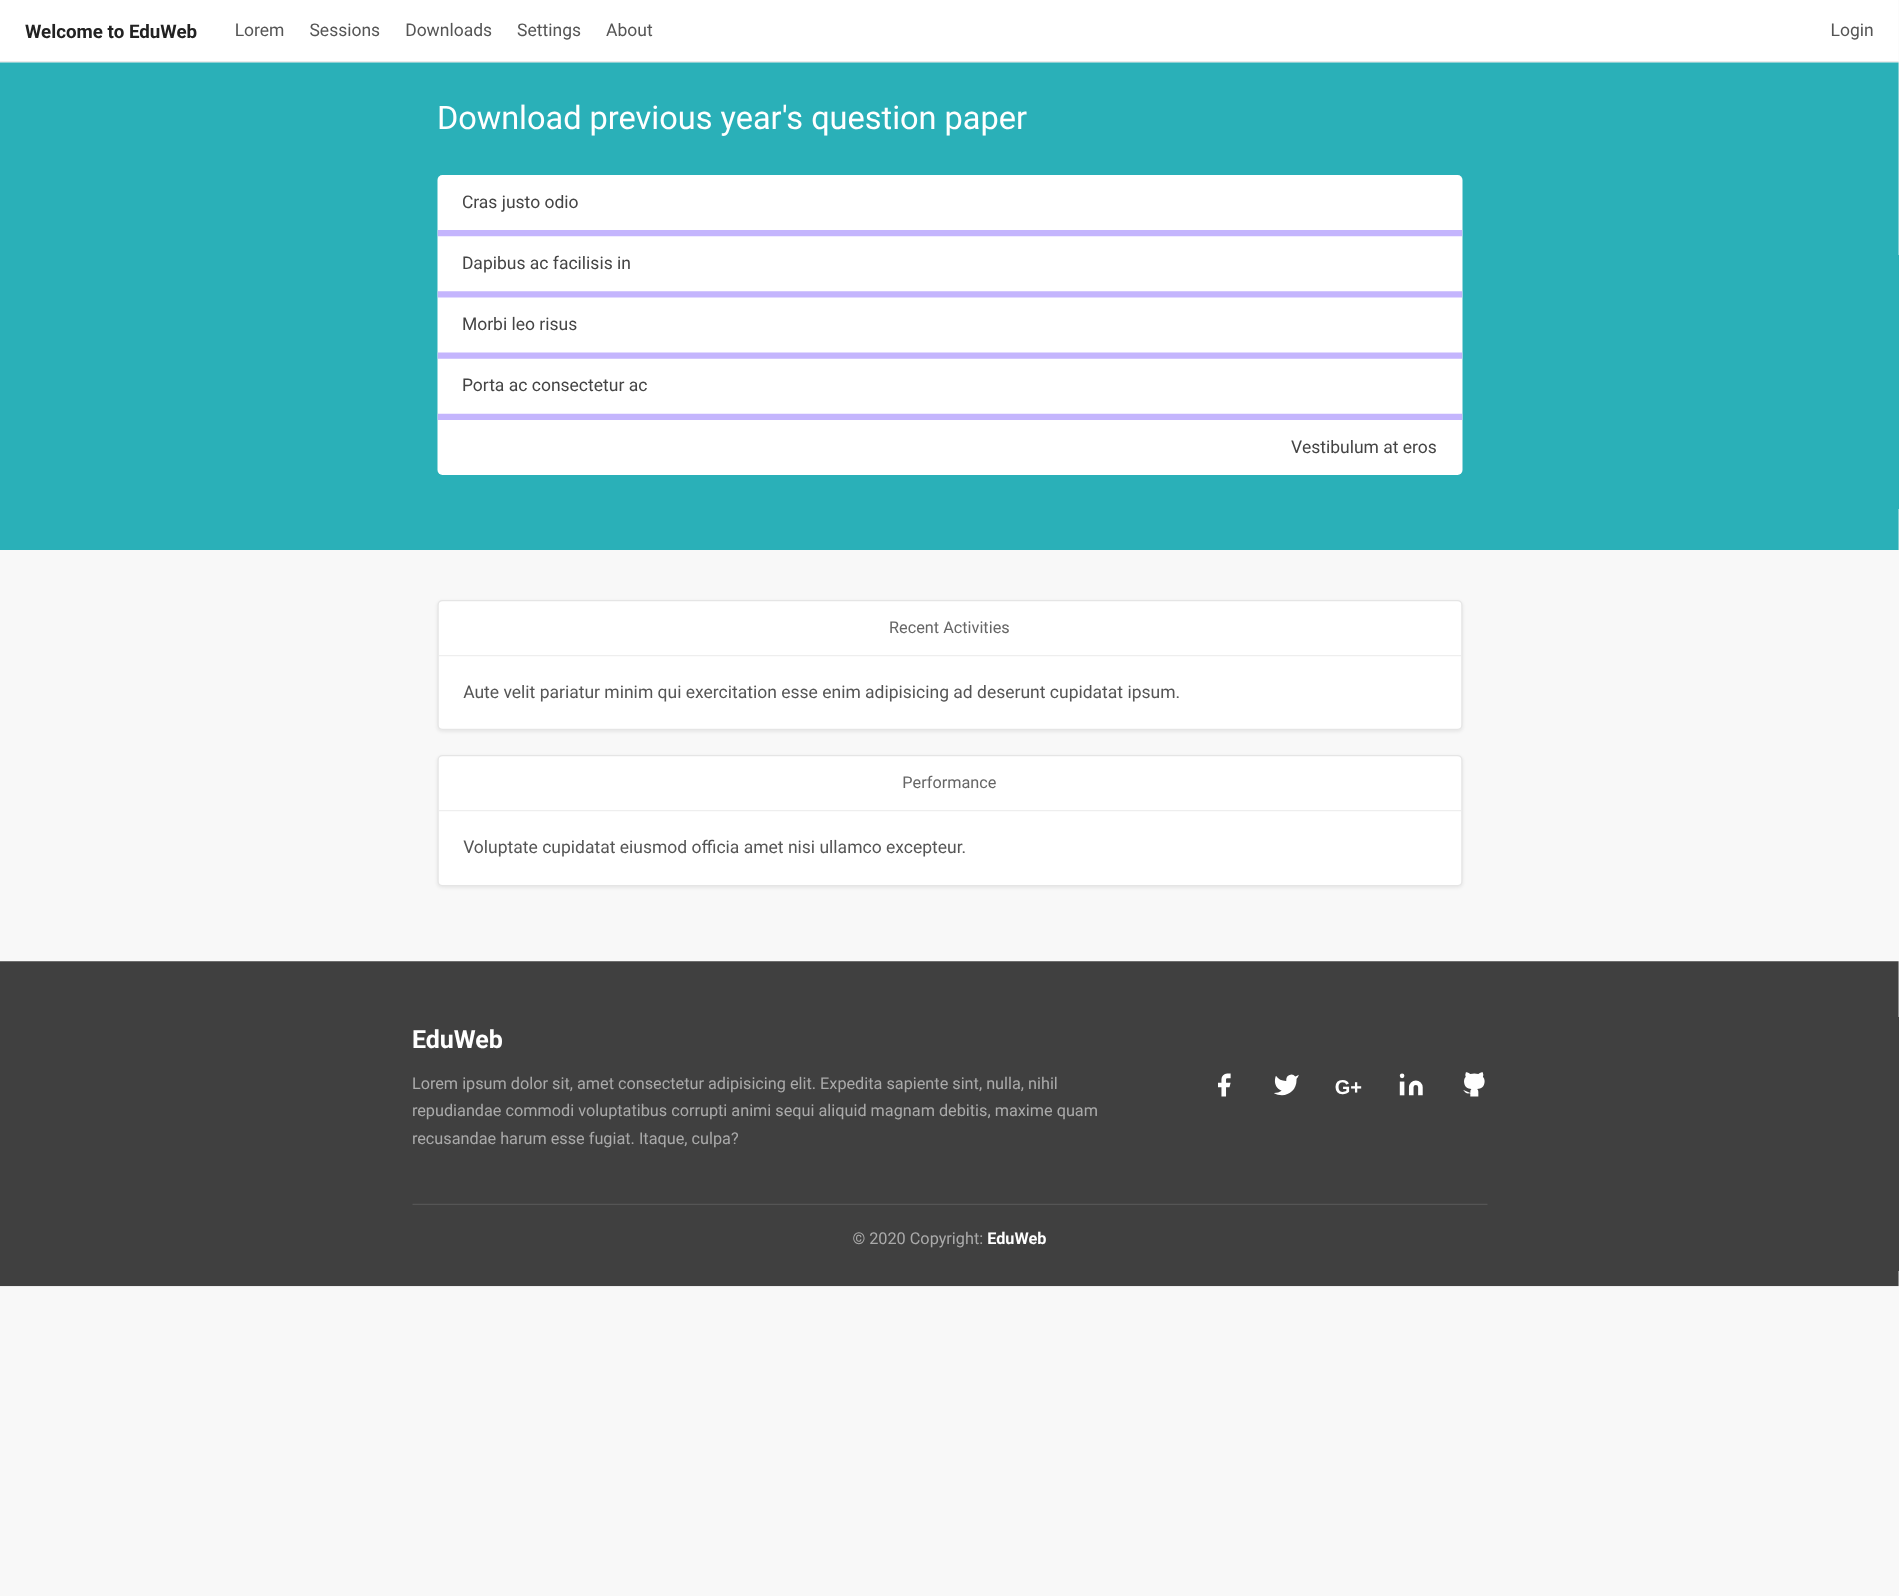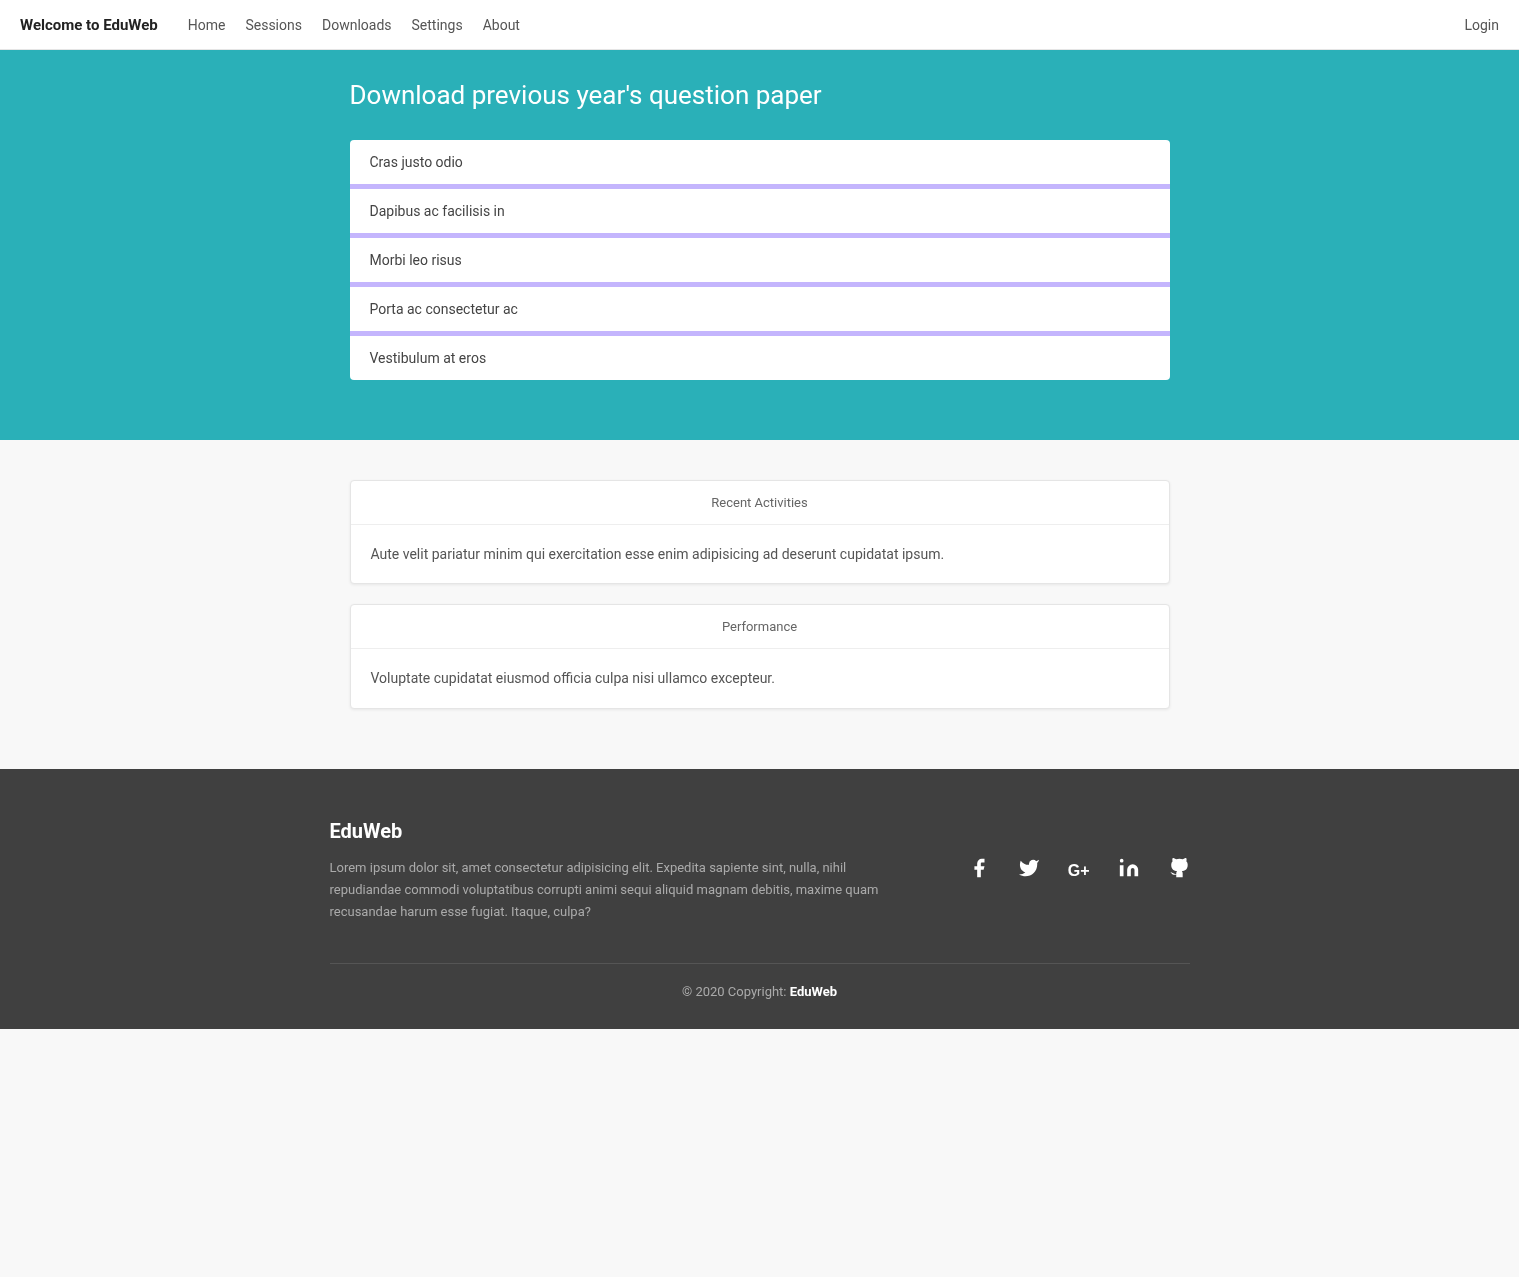--- a/index.html
+++ b/index.html
@@ -60,21 +60,21 @@
       overflow: hidden;
       list-style: none;
     }
     .download-list li {
       padding: 14px 20px;
       border-bottom: 5px solid #c4b5fd;
       color: #444;
       font-size: 14px;
       cursor: pointer;
     }
-    .download-list li:last-child { border-bottom: none; }
+    .download-list li:last-child { border-bottom: none; text-align: right; }
 
     
     .main-content {
       max-width: 860px;
       margin: 0 auto;
       padding: 40px 20px 60px 20px;
     }
 
     
     .cards-row {
@@ -164,21 +164,21 @@
     .footer-bottom strong {
       color: #fff;
     }
   </style>
 </head>
 <body>
 
 <nav class="navbar">
   <span class="navbar-brand">Welcome to EduWeb</span>
   <ul class="navbar-nav">
-    <li><a href="#">Home</a></li>
+    <li><a href="#">Lorem</a></li>
     <li><a href="#">Sessions</a></li>
     <li><a href="#">Downloads</a></li>
     <li><a href="#">Settings</a></li>
     <li><a href="#">About</a></li>
   </ul>
   <a href="#" class="navbar-login">Login</a>
 </nav>
 
 <section class="hero">
   <div class="hero-inner">
@@ -197,21 +197,21 @@
 
   <div class="cards-row">
     <div class="card card-half">
       <div class="card-header">Recent Activities</div>
       <div class="card-body">Aute velit pariatur minim qui exercitation esse enim adipisicing ad deserunt cupidatat ipsum.</div>
     </div>
   </div>
 
   <div class="card card-full">
     <div class="card-header">Performance</div>
-    <div class="card-body">Voluptate cupidatat eiusmod officia culpa nisi ullamco excepteur.</div>
+    <div class="card-body">Voluptate cupidatat eiusmod officia amet nisi ullamco excepteur.</div>
   </div>
 
 </main>
 
 <footer>
   <div class="footer-inner">
     <div class="footer-top">
       <div class="footer-brand">
         <h2>EduWeb</h2>
         <p>Lorem ipsum dolor sit, amet consectetur adipisicing elit. Expedita sapiente sint, nulla, nihil repudiandae commodi voluptatibus corrupti animi sequi aliquid magnam debitis, maxime quam recusandae harum esse fugiat. Itaque, culpa?</p>

